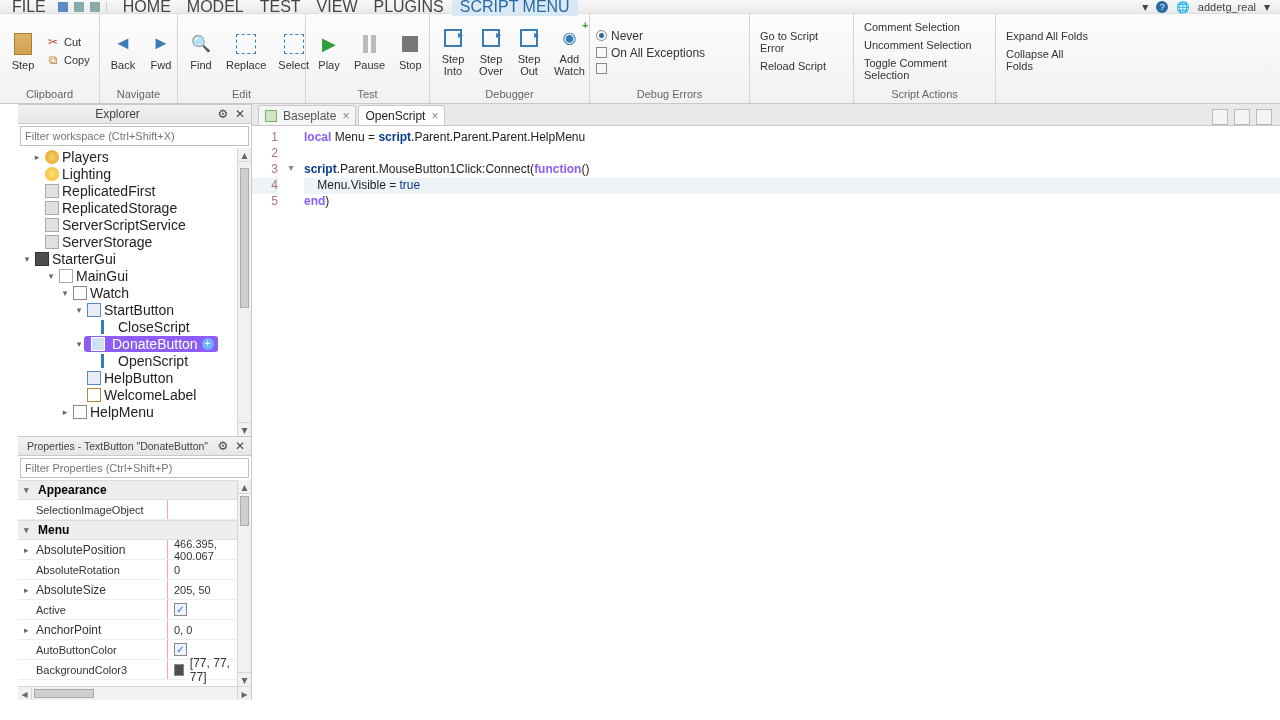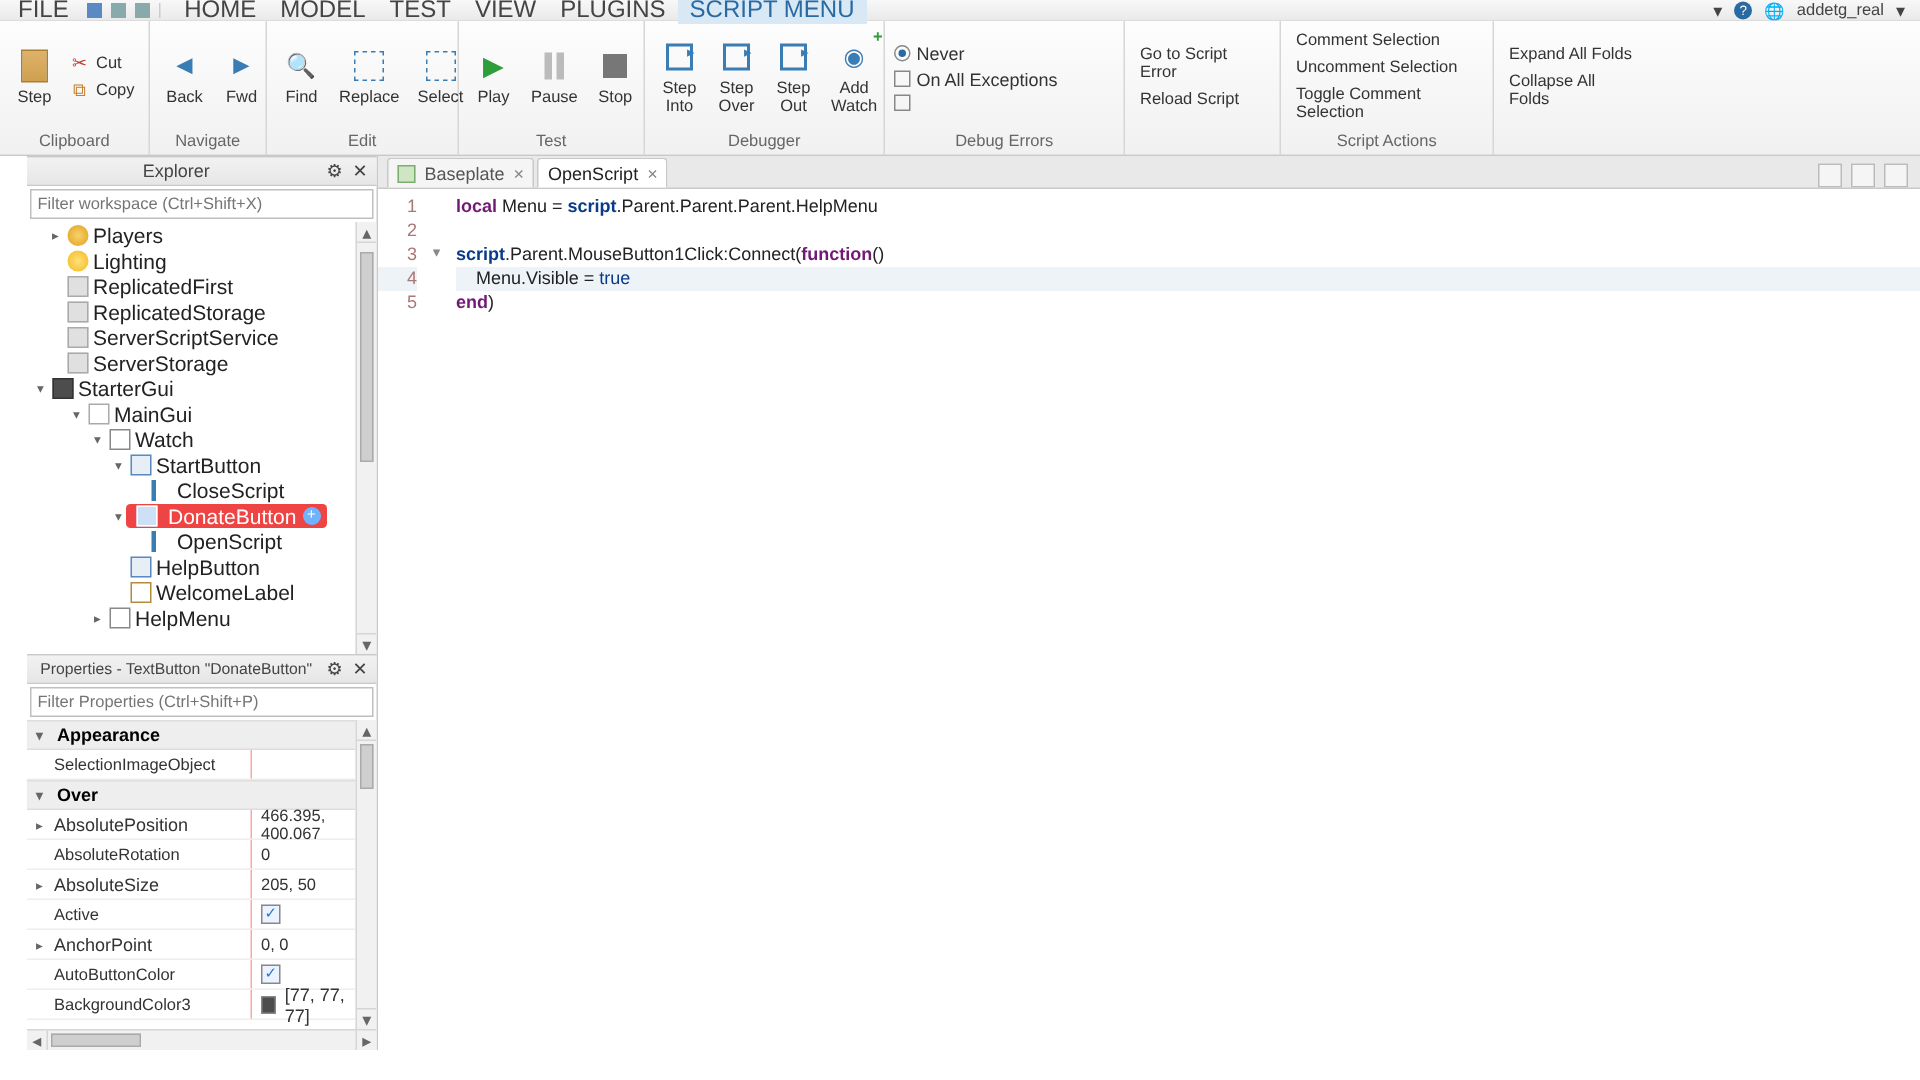--- a/index.html
+++ b/index.html
@@ -46,21 +46,21 @@
 .vscroll .thumb{ position:absolute; left:2px; right:2px; background:#cfcfcf; border:1px solid #aaa;}
 .hscroll{ height:14px; background:#f1f1f1; border-top:1px solid #d6d6d6; display:flex;}
 .hscroll .arrow{ width:14px; display:flex;align-items:center;justify-content:center;color:#666;cursor:pointer; border-right:1px solid #d6d6d6;}
 .hscroll .arrow.r{ margin-left:auto; border-left:1px solid #d6d6d6; border-right:none;}
 .hscroll .thumb{ flex:0 0 60px; background:#cfcfcf; border:1px solid #aaa; margin:2px;}
 .node{ display:flex; align-items:center; height:17px; padding-left:4px; cursor:pointer;}
 .node .tw{ width:10px; color:#666; font-size:9px; text-align:center;}
 .node .nic{ width:14px;height:14px; margin:0 3px; display:inline-block;}
 .node .nlbl{ font-size:14px; color:#222;}
 .node.sel{ }
-.node.sel .pill{ background:#ef4444; color:#fff; border-radius:3px; padding:0 4px; display:inline-flex; align-items:center; gap:4px;}
+.node.sel .pill{ background:#8b5cf6; color:#fff; border-radius:3px; padding:0 4px; display:inline-flex; align-items:center; gap:4px;}
 .node.sel .pill .plus{ width:12px;height:12px;border-radius:50%;background:#6fb3ff;color:#fff;font-size:10px;line-height:12px;text-align:center;}
 .indent-1{padding-left:14px;} .indent-2{padding-left:28px;} .indent-3{padding-left:42px;}
 .indent-4{padding-left:56px;} .indent-5{padding-left:70px;}
 
 
 .props{ display:flex; flex-direction:column; height:264px;}
 .props-body{ flex:1; overflow:hidden; position:relative;}
 .props-inner{ position:absolute; inset:0 14px 0 0;}
 .cat{ background:#eee; border-top:1px solid #ddd;border-bottom:1px solid #ddd;height:20px;display:flex;align-items:center; font-weight:600; padding-left:6px;}
 .cat .tw{ width:10px; font-size:9px; color:#666; margin-right:4px;}
@@ -80,21 +80,21 @@
 .tab .tic{ width:12px;height:12px;}
 .tabs .right-icons{ margin-left:auto; display:flex; gap:6px; padding:0 8px;}
 .tabs .right-icons span{ width:16px;height:16px; border:1px solid #bbb; background:#f5f5f5; cursor:pointer;}
 .code{ flex:1; display:flex; background:#fff;}
 .gutter{ width:32px; background:#fff; text-align:right; color:#a77; padding:4px 6px 0 0; font-family:Consolas,monospace;}
 .gl{ height:16px; font-size:12px;}
 .fold{ width:14px; padding-top:4px;}
 .fold .fm{ height:16px; color:#888; font-size:10px; text-align:center;}
 .src{ flex:1; padding:4px 0 0 6px; font-family:Consolas,monospace; font-size:13px; }
 .sl{ height:16px; white-space:pre;}
-.kw{ color:#701a75; font-weight:600;}
+.kw{ color:#8b5cf6; font-weight:600;}
 .id{ color:#222;}
 .fn{ color:#0a3a8a; font-weight:600;}
 .bool{ color:#0a3a8a;}
 .hl{ background:#eef3f8;}
 
 
 .i-paste{background:linear-gradient(#deb26a,#cfa04f);width:18px;height:22px;border:1px solid #aa8030;}
 .i-cut{color:#c0392b;}
 .i-copy{color:#c87f2a;}
 .i-arrow-l::before{content:"◄";color:#3a7db4;font-size:18px;}
@@ -430,21 +430,21 @@
         <div class="cat">
             <span class="tw">▾</span>
             <span>Appearance</span>
           </div>
         <div class="prow">
             <span class="key">SelectionImageObject</span>
             <span class="val"></span>
           </div>
         <div class="cat">
             <span class="tw">▾</span>
-            <span>Over</span>
+            <span>Menu</span>
           </div>
         <div class="prow">
             <span class="key">
               <span class="tw">▸</span>
               <span>AbsolutePosition</span>
             </span>
             <span class="val">466.395, 400.067</span>
           </div>
         <div class="prow">
             <span class="key">AbsoluteRotation</span>

